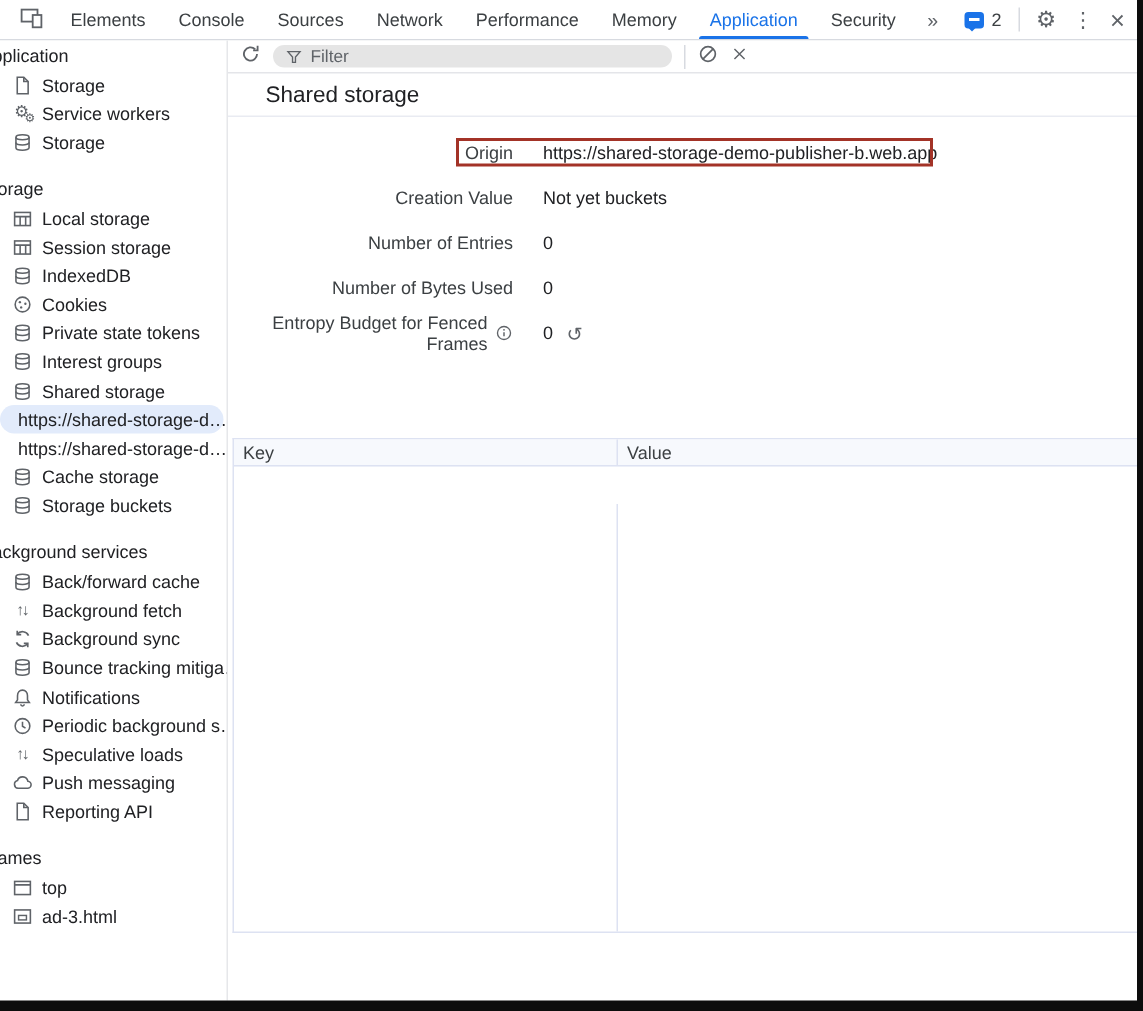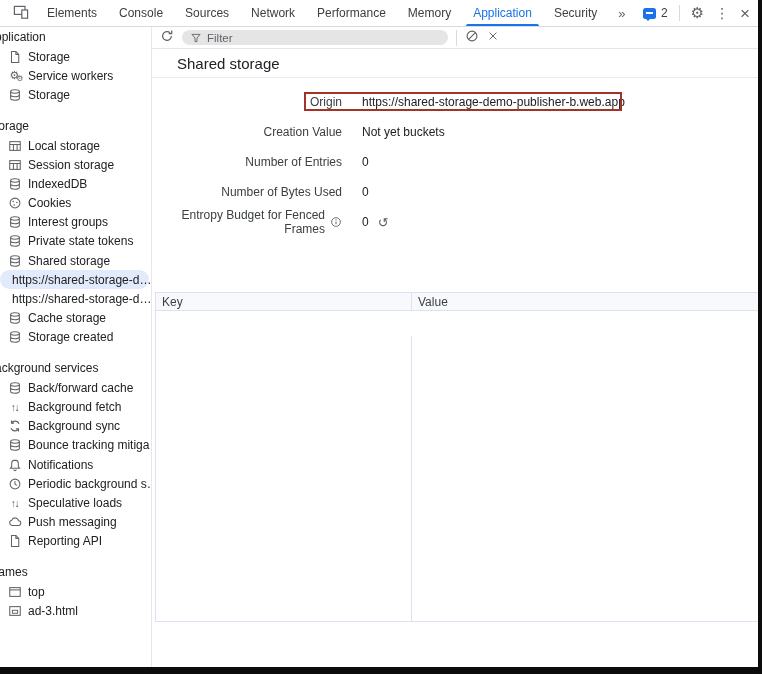--- a/index.html
+++ b/index.html
@@ -274,29 +274,29 @@
               </svg>
             </span>
           <span>Cookies</span>
         </div>
         <div class="si">
           <span class="ic">
               <svg class="i14">
                 <use href="#i-db"></use>
               </svg>
             </span>
+          <span>Private state tokens</span>
+        </div>
+        <div class="si">
+          <span class="ic">
+              <svg class="i14">
+                <use href="#i-db"></use>
+              </svg>
+            </span>
           <span>Interest groups</span>
-        </div>
-        <div class="si">
-          <span class="ic">
-              <svg class="i14">
-                <use href="#i-db"></use>
-              </svg>
-            </span>
-          <span>Private state tokens</span>
         </div>
         <div class="si">
           <span class="ic">
               <svg class="i14">
                 <use href="#i-db"></use>
               </svg>
             </span>
           <span>Shared storage</span>
         </div>
         <div class="si child selected">
@@ -312,21 +312,21 @@
               </svg>
             </span>
           <span>Cache storage</span>
         </div>
         <div class="si">
           <span class="ic">
               <svg class="i14">
                 <use href="#i-db"></use>
               </svg>
             </span>
-          <span>Storage created</span>
+          <span>Storage buckets</span>
         </div>
       </div>
 
       <div class="sec">
         <div class="sec-title">Background services</div>
         <div class="si">
           <span class="ic">
               <svg class="i14">
                 <use href="#i-db"></use>
               </svg>

